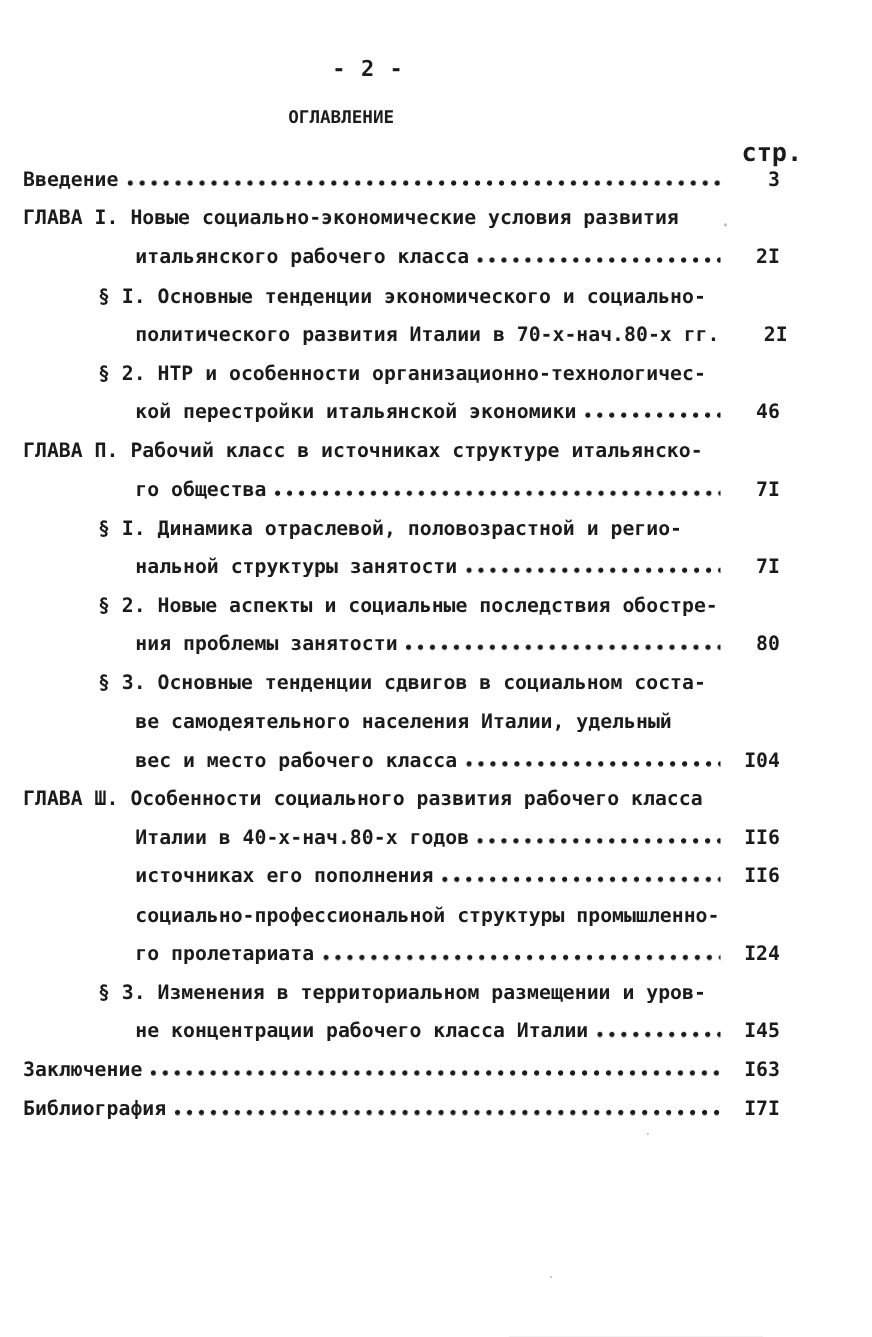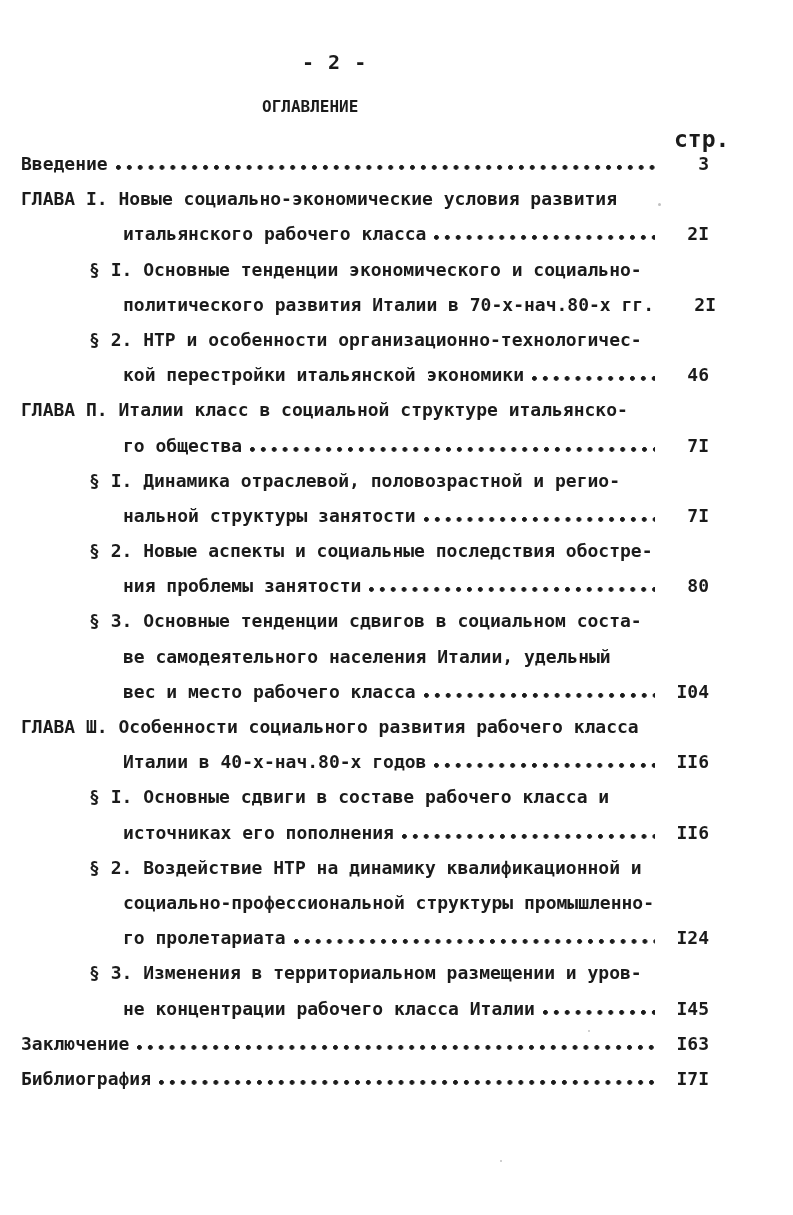--- a/index.html
+++ b/index.html
@@ -93,21 +93,21 @@
     <span class="t">§ 2. НТР и особенности организационно-технологичес-</span>
     
     
   </div>
       <div class="row ind2">
     <span class="t">кой перестройки итальянской экономики</span>
     <span class="leader dots"></span>
     <span class="pg">46</span>
   </div>
       <div class="row ind0">
-    <span class="t">ГЛАВА П. Италии класс в социальной структуре итальянско-</span>
+    <span class="t">ГЛАВА П. Рабочий класс в источниках структуре итальянско-</span>
     
     
   </div>
       <div class="row ind2">
     <span class="t">го общества</span>
     <span class="leader dots"></span>
     <span class="pg">7I</span>
   </div>
       <div class="row ind1">
     <span class="t">§ I. Динамика отраслевой, половозрастной и регио-</span>
@@ -147,34 +147,24 @@
       <div class="row ind0">
     <span class="t">ГЛАВА Ш. Особенности социального развития рабочего класса</span>
     
     
   </div>
       <div class="row ind2">
     <span class="t">Италии в 40-х-нач.80-х годов</span>
     <span class="leader dots"></span>
     <span class="pg">II6</span>
   </div>
-      <div class="row ind1">
-    <span class="t">§ I. Основные сдвиги в составе рабочего класса и</span>
-    
-    
-  </div>
       <div class="row ind2">
     <span class="t">источниках его пополнения</span>
     <span class="leader dots"></span>
     <span class="pg">II6</span>
-  </div>
-      <div class="row ind1">
-    <span class="t">§ 2. Воздействие НТР на динамику квалификационной и</span>
-    
-    
   </div>
       <div class="row ind2">
     <span class="t">социально-профессиональной структуры промышленно-</span>
     
     
   </div>
       <div class="row ind2">
     <span class="t">го пролетариата</span>
     <span class="leader dots"></span>
     <span class="pg">I24</span>

